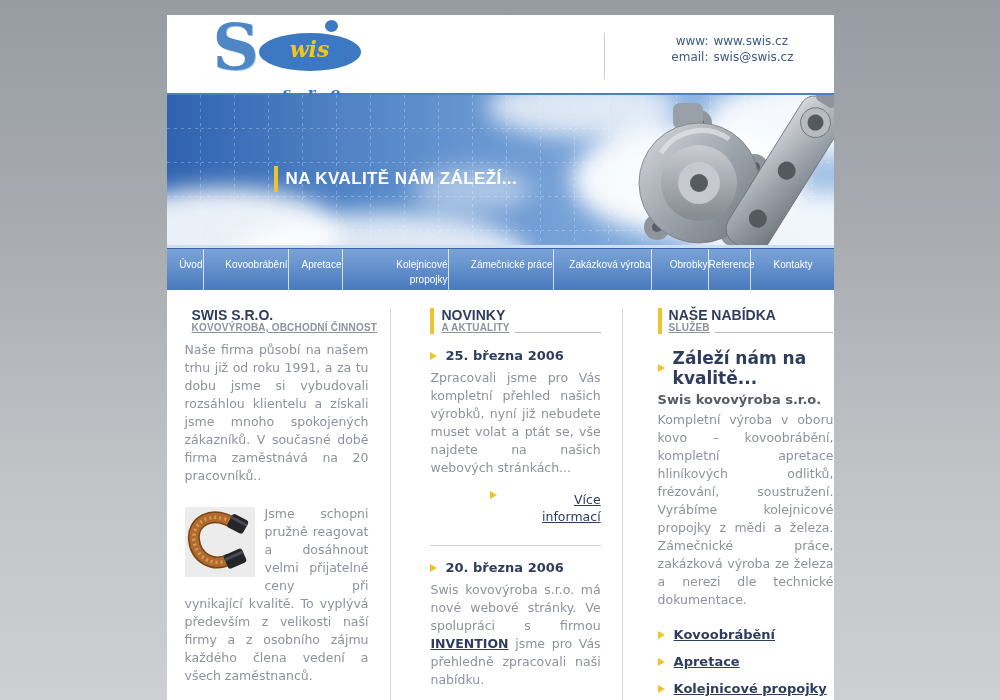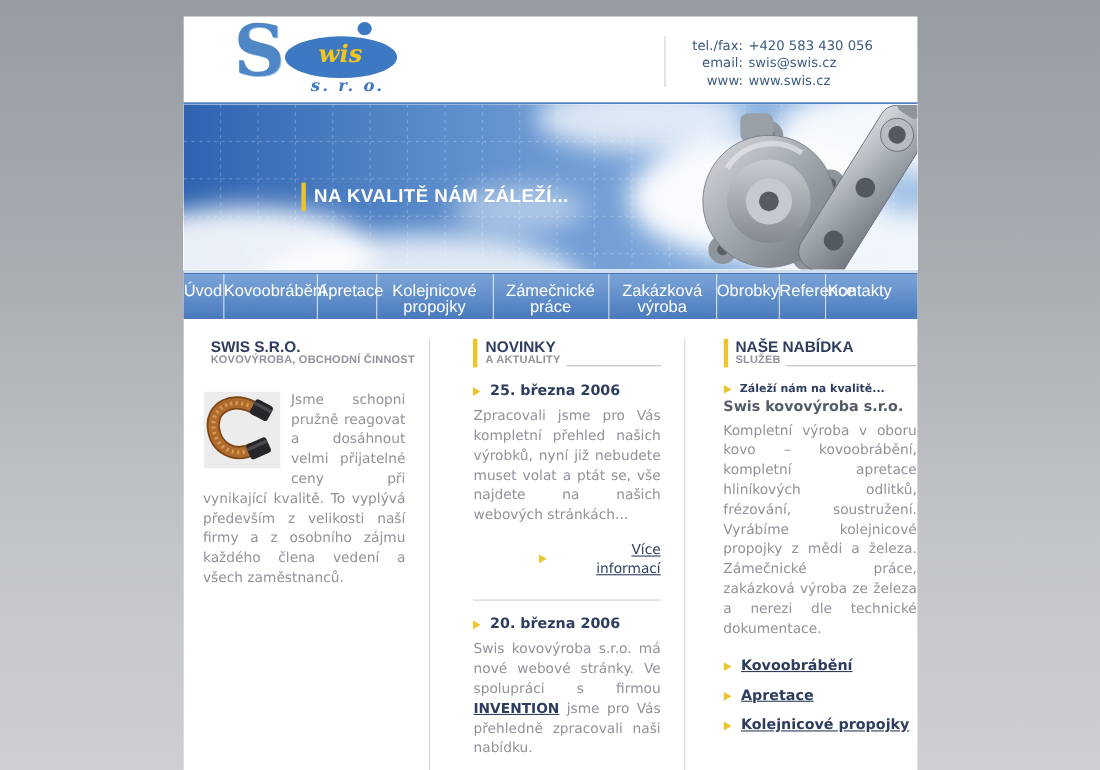--- a/index.html
+++ b/index.html
@@ -22,21 +22,21 @@
   .logo-oval span{
     font-family:"DejaVu Serif",serif;font-style:italic;font-weight:bold;
     color:#f3c61d;font-size:22px;line-height:1;transform:translateY(-3px);
   }
   .logo-dot{position:absolute;left:104px;top:-1px;width:13px;height:12px;border-radius:50%;background:#3d79c2;}
   .logo-s{
     position:absolute;left:-8px;top:-6px;font-family:"DejaVu Serif",serif;font-weight:bold;
     font-size:64px;line-height:1;color:#4e86c6;text-shadow:1px 1px 0 #9dbfe2;
   }
   .logo-sro{
-    position:absolute;left:62px;top:48px;font-family:"DejaVu Serif",serif;font-style:italic;
+    position:absolute;left:62px;top:63px;font-family:"DejaVu Serif",serif;font-style:italic;
     font-weight:bold;color:#3d79c2;font-size:15px;letter-spacing:2px;
   }
   .hdr-sep{position:absolute;left:437px;top:18px;height:46px;width:1px;background:#c9cdd4;}
   .contact{position:absolute;right:40px;top:18px;font-size:12px;color:#3d5a80;}
   .contact .row{display:flex;line-height:16px;}
   .contact .lbl{width:58px;text-align:right;margin-right:5px;}
   .contact .val{text-align:left;}
   
   .banner{position:relative;height:150px;border-bottom:3px solid #cfdff0;overflow:hidden;}
   .banner svg{position:absolute;left:0;top:0;}
@@ -45,59 +45,59 @@
     font-family:"Liberation Sans",sans-serif;font-weight:bold;font-size:17px;color:#ffffff;
     letter-spacing:.4px;
   }
   
   .nav{
     display:flex;height:41px;
     background:linear-gradient(180deg,#7aa2d6 0%,#6d98d0 30%,#5584c4 75%,#4a7abd 100%);
     border-top:1px solid #3866aa;
   }
   .nav a{
-    box-sizing:border-box;display:block;color:#ffffff;text-decoration:none;text-align:center;
-    font-family:"Liberation Sans",sans-serif;font-size:15px;line-height:15px;padding-top:8px;
+    box-sizing:border-box;display:block;color:#ffffff;text-decoration:none;text-align:right;
+    font-family:"Liberation Sans",sans-serif;font-size:10px;line-height:15px;padding-top:8px;
     border-right:1px solid rgba(255,255,255,.75);cursor:pointer;
   }
   .nav a:last-child{border-right:none;}
   .nav a span{display:inline-block;}
   .nav a:nth-child(4) span,.nav a:nth-child(5) span,.nav a:nth-child(6) span{max-width:82px;}
   
   .main{display:flex;padding:18px 0 30px 18px;}
   .col{box-sizing:border-box;}
   .col1{width:184px;}
   .col2{width:178px;margin-left:40px;}
   .col3{width:184px;margin-left:35px;}
   .vsep{width:1px;background:#d5d7da;margin-left:21px;align-self:stretch;}
   
   .sec-head{display:flex;margin-bottom:7px;}
   .sec-head .bar{width:4px;background:#eec42d;margin-right:7px;}
   .sec-head .t1{font-family:"Liberation Sans",sans-serif;font-weight:bold;font-size:14px;color:#2e3c5e;line-height:14px;}
   .sec-head .tw{flex:1;}
   .t2row{display:flex;align-items:flex-end;}
-  .sec-head .t2{font-family:"Liberation Sans",sans-serif;font-weight:bold;font-size:10px;color:#8e929a;letter-spacing:.2px;line-height:12px;white-space:nowrap;}
+  .sec-head .t2{font-family:"Liberation Sans",sans-serif;font-weight:bold;font-size:10px;color:#8e929a;letter-spacing:.2px;line-height:12px;white-space:nowrap;text-decoration:underline;}
   .t2row .hrule{flex:1;border-bottom:1px solid #b9bdc3;margin-left:5px;margin-bottom:1px;}
   
   .body-txt{font-size:12.5px;line-height:18px;color:#8e929a;text-align:justify;margin:0 0 14px 0;}
   .imgwrap{float:left;margin:2px 10px 4px 0;}
   
   .news-date{display:flex;align-items:center;margin:14px 0 6px 0;}
   .news-date .tri{margin-right:8px;}
   .news-date span.d{font-weight:bold;font-size:13px;color:#2e3c5e;}
   .tri{width:0;height:0;border-left:7px solid #eec42d;border-top:4.5px solid transparent;border-bottom:4.5px solid transparent;display:inline-block;}
-  .more{display:flex;justify-content:flex-end;align-items:center;margin:10px 0 4px 0;}
+  .more{display:flex;justify-content:flex-end;margin:10px 0 4px 0;}
   .more .tri{margin-right:32px;}
   .more a{width:72px;text-align:right;font-size:12.5px;color:#2e3c5e;text-decoration:underline;line-height:17px;cursor:pointer;}
   .hsep{border-top:1px solid #cfd1d5;margin:20px 0 6px 0;}
   .inline-link{color:#2e3c5e;font-weight:bold;text-decoration:underline;cursor:pointer;}
   
   .offer-head{display:flex;align-items:center;margin:14px 0 4px 0;}
   .offer-head .tri{margin-right:8px;}
-  .offer-head span{font-weight:bold;font-size:10px;color:#2e3c5e;}
+  .offer-head span{font-weight:bold;font-size:17px;color:#2e3c5e;}
   .offer-sub{font-weight:bold;font-size:13px;color:#555c66;margin-bottom:4px;}
   .offer-links{margin-top:18px;}
   .offer-link{display:flex;align-items:center;margin-bottom:12px;}
   .offer-link .tri{margin-right:9px;}
   .offer-link a{font-weight:bold;font-size:13px;color:#2e3c5e;text-decoration:underline;cursor:pointer;}
 </style>
 </head>
 <body>
 
 <div class="page">
@@ -107,30 +107,26 @@
       <div class="logo-s">S</div>
       <div class="logo-oval">
         <span>wis</span>
       </div>
       <div class="logo-dot"></div>
       <div class="logo-sro">s. r. o.</div>
     </div>
     <div class="hdr-sep"></div>
     <div class="contact">
       <div class="row">
-        <span class="lbl">tel./fax:</span>
-        <span class="val">+420 583 430 056</span>
+        <span class="lbl">www:</span>
+        <span class="val">www.swis.cz</span>
       </div>
       <div class="row">
         <span class="lbl">email:</span>
         <span class="val">swis@swis.cz</span>
-      </div>
-      <div class="row">
-        <span class="lbl">www:</span>
-        <span class="val">www.swis.cz</span>
       </div>
     </div>
   </header>
 
   <div class="banner">
     <svg width="667" height="150" viewBox="0 0 667 150" preserveAspectRatio="none">
       <defs>
         <linearGradient id="sky" x1="0" y1="0" x2="1" y2="0">
           <stop offset="0" stop-color="#2f63b0"></stop>
           <stop offset="0.35" stop-color="#5b8ccb"></stop>
@@ -214,20 +210,21 @@
       <div class="sec-head">
         <div class="bar"></div>
         <div class="tw">
           <div class="t1">SWIS S.R.O.</div>
           <div class="t2row">
             <span class="t2">KOVOVÝROBA, OBCHODNÍ ČINNOST</span>
             <span class="hrule"></span>
           </div>
         </div>
       </div>
+      <p class="body-txt">Naše firma působí na našem trhu již od roku 1991, a za tu dobu jsme si vybudovali rozsáhlou klientelu a získali jsme mnoho spokojených zákazníků. V současné době firma zaměstnává na 20 pracovníků..</p>
       <p class="body-txt" style="margin-top:20px;">
         <span class="imgwrap"><svg width="70" height="70" viewBox="0 0 70 70">
           <rect width="70" height="70" fill="#ececec"></rect>
           <path d="M50 17 C 26 2, 7 15, 9 33 C 11 51, 28 61, 45 52" fill="none" stroke="#7a4414" stroke-width="12" stroke-linecap="butt"></path>
           <path d="M50 17 C 26 2, 7 15, 9 33 C 11 51, 28 61, 45 52" fill="none" stroke="#b06c2e" stroke-width="9"></path>
           <path d="M50 17 C 26 2, 7 15, 9 33 C 11 51, 28 61, 45 52" fill="none" stroke="#d79a55" stroke-width="3.5" stroke-dasharray="2 3"></path>
           <g transform="rotate(28 52 16)">
                 <rect x="44" y="9" width="18" height="15" rx="3" fill="#26262a"></rect>
                 <rect x="44" y="12" width="18" height="3" fill="#4a4a50"></rect>
               </g>

